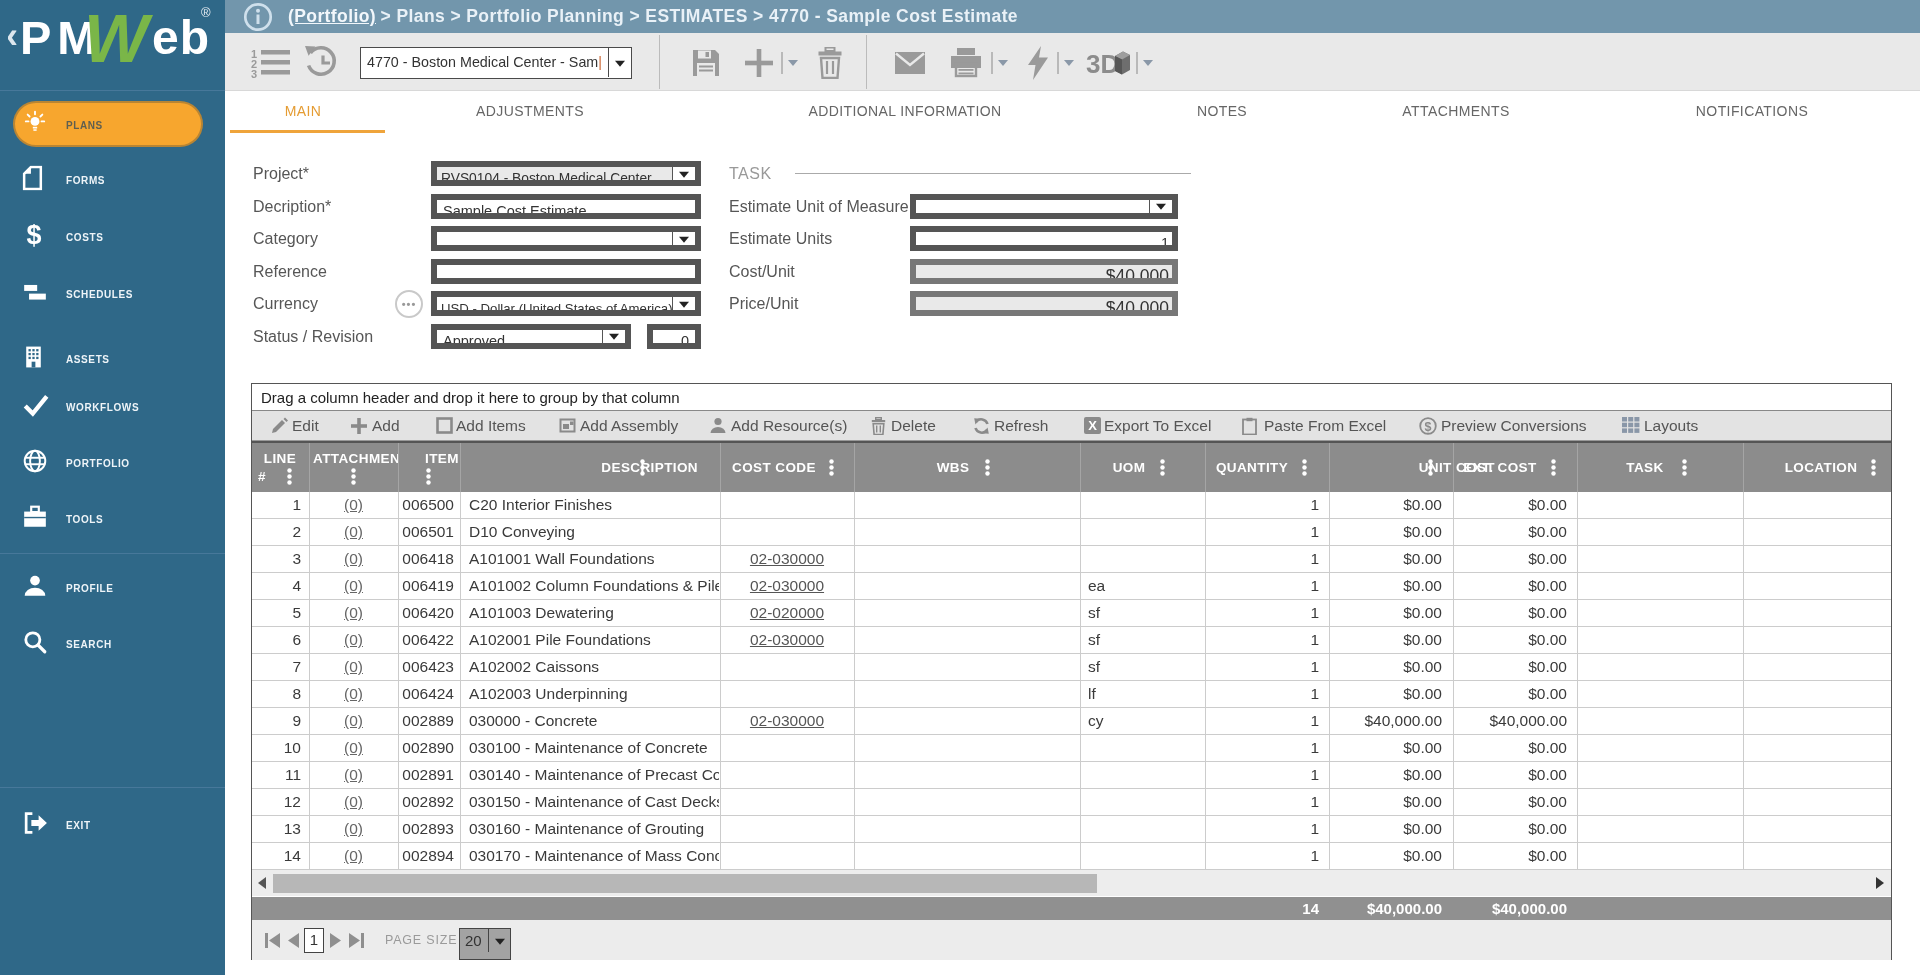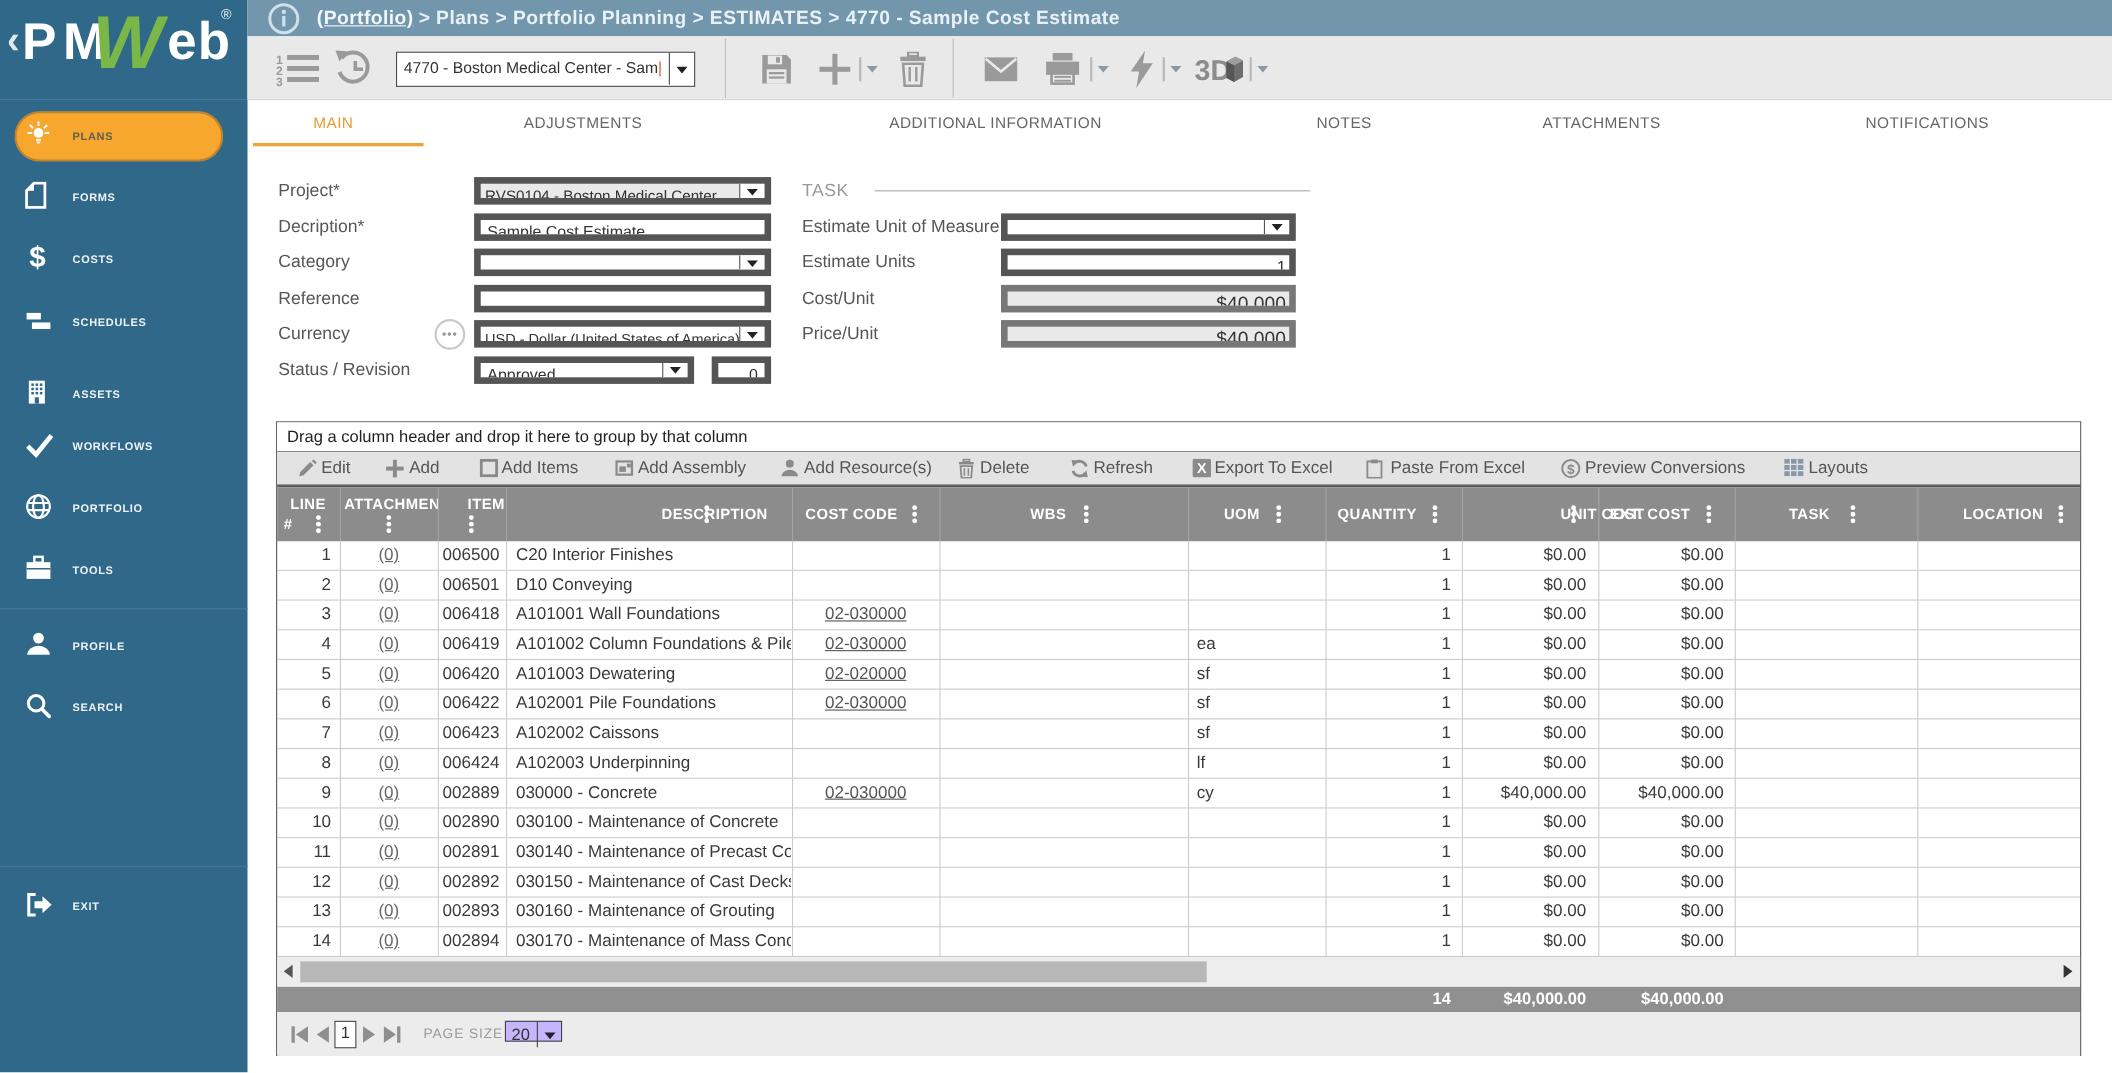--- a/index.html
+++ b/index.html
@@ -565,18 +565,18 @@
       </svg></div>
     <div class="a" style="left:304px;top:928px;width:20px;height:25px;background:#fff;border:1.5px solid #444;text-align:center;line-height:22px;font-size:15px;color:#333">1</div>
     <div class="a" style="left:329px;top:932px"><svg width="13" height="17" viewBox="0 0 13 17">
         <polygon points="1,1 1,16 12,8.5" fill="#8f8f8f"></polygon>
       </svg></div>
     <div class="a" style="left:347px;top:932px"><svg width="19" height="17" viewBox="0 0 19 17">
         <polygon points="2,1 2,16 13,8.5" fill="#8f8f8f"></polygon>
         <rect x="14" y="1" width="3" height="15" fill="#8f8f8f"></rect>
       </svg></div>
     <div class="a" style="left:385px;top:920px;height:40px;line-height:40px;font-size:12.5px;letter-spacing:.8px;color:#9a9a9a">PAGE SIZE</div>
-    <div class="a" style="left:459px;top:928px;width:52px;height:19px;background:#c4b5fd;border:1.5px solid #444">
+    <div class="a" style="left:459px;top:928px;width:52px;height:32px;background:#a3a3a3;border:1.5px solid #444">
 <div class="a" style="left:5px;top:0;height:23px;line-height:23px;font-size:15px;color:#333">20</div>
 <div class="a" style="right:0;top:0;width:22px;height:23px;border-left:1.5px solid #444">
         <span class="car"></span>
       </div>
     </div>
   </div>
 </body></html>

